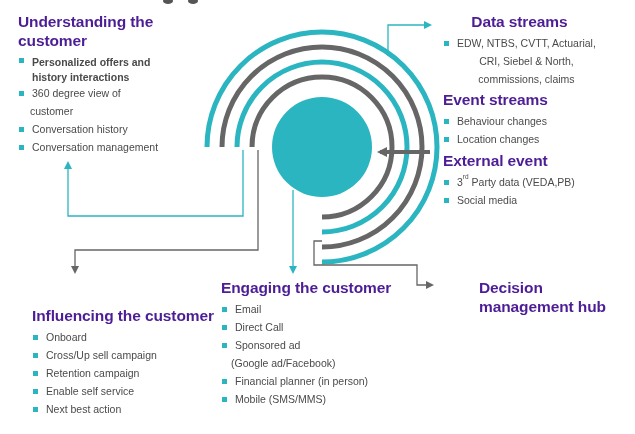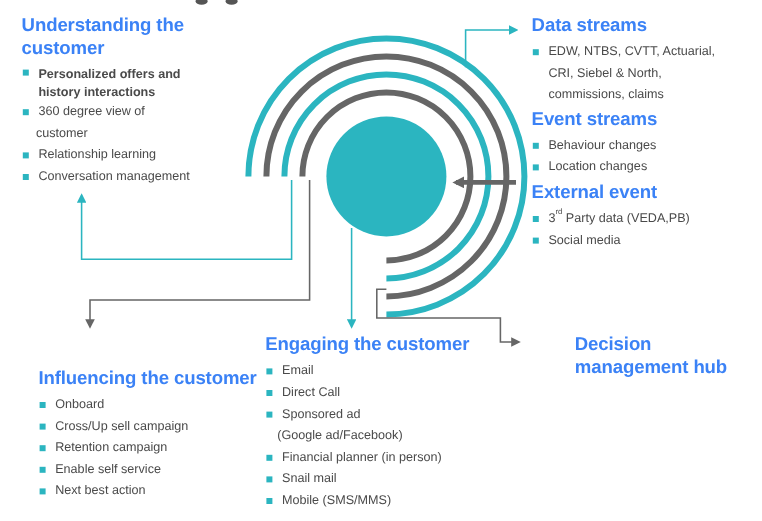--- a/index.html
+++ b/index.html
@@ -1,20 +1,20 @@
 <!DOCTYPE html>
 <html><head>
 <meta charset="utf-8">
 <style>
   html, body { margin:0; padding:0; background:#ffffff; }
   body { width:635px; height:434px; position:relative; overflow:hidden;
          font-family:"Liberation Sans", "DejaVu Sans", sans-serif; }
   .diagram { position:absolute; left:0; top:0; width:635px; height:434px; }
   .block { position:absolute; }
-  .heading { color:#3b82f6; font-weight:bold; font-size:15.5px; line-height:19px; margin:0; letter-spacing:-0.1px; }
+  .heading { color:#4c1d95; font-weight:bold; font-size:15.5px; line-height:19px; margin:0; letter-spacing:-0.1px; }
   ul.items { list-style:none; margin:3px 0 0 0; padding:0; }
   ul.items li { position:relative; padding-left:14px; color:#4a4a4a; font-size:10.5px; line-height:18px; white-space:nowrap; }
   ul.items li::before { content:""; position:absolute; left:1px; top:7px; width:5px; height:5px; background:#2bb5c0; }
   ul.items li.cont { padding-left:14px; }
   ul.items li.cont::before { display:none; }
   ul.items li.tight { line-height:13px; padding-top:2px;font-weight:bold; }
   ul.items li.tight::before { top:4px; }
   sup { font-size:6.5px; vertical-align:top; line-height:8px; }
 </style>
 </head>
@@ -59,26 +59,26 @@
 <div class="block" style="left:18px; top:12px;">
   <h2 class="heading">
     <span>Understanding the</span><br>
     <span>customer</span>
   </h2>
   <ul class="items" style="margin-top:4px;">
     <li class="tight">Personalized offers and</li>
     <li class="cont tight">history interactions</li>
     <li>360 degree view of</li>
     <li class="cont" style="padding-left:12px;">customer</li>
-    <li>Relationship learning</li>
+    <li>Conversation history</li>
     <li>Conversation management</li>
   </ul>
 </div>
 
-<div class="block" style="left:443px; top:12px;">
+<div class="block" style="left:443px; top:12px;text-align:center;">
   <h2 class="heading">Data streams</h2>
   <ul class="items">
     <li>EDW, NTBS, CVTT, Actuarial,</li>
     <li class="cont">CRI, Siebel &amp; North,</li>
     <li class="cont">commissions, claims</li>
   </ul>
 </div>
 
 <div class="block" style="left:443px; top:90px;">
   <h2 class="heading">Event streams</h2>
@@ -108,20 +108,19 @@
 </div>
 
 <div class="block" style="left:221px; top:278px;">
   <h2 class="heading">Engaging the customer</h2>
   <ul class="items">
     <li>Email</li>
     <li>Direct Call</li>
     <li>Sponsored ad</li>
     <li class="cont" style="padding-left:10px;">(Google ad/Facebook)</li>
     <li>Financial planner (in person)</li>
-    <li>Snail mail</li>
     <li>Mobile (SMS/MMS)</li>
   </ul>
 </div>
 
 <div class="block" style="left:443px; top:278px;margin-left:36px;">
   <h2 class="heading">Decision management hub</h2>
 </div>
 
 </body></html>

